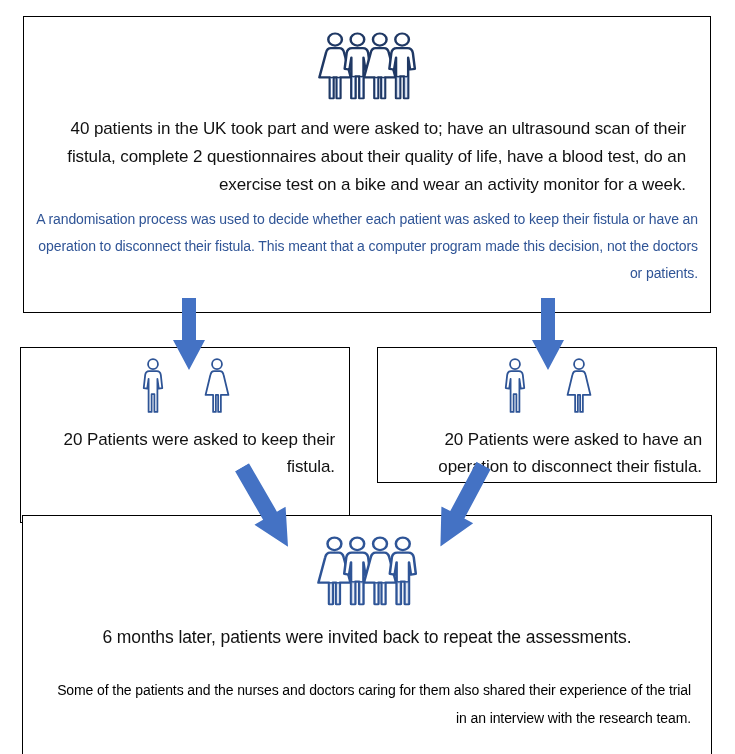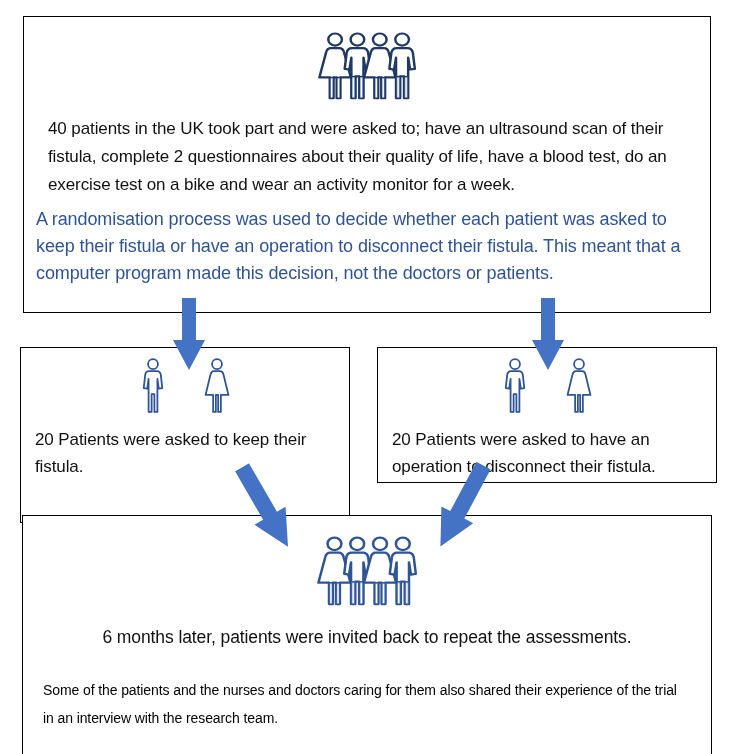--- a/index.html
+++ b/index.html
@@ -12,23 +12,23 @@
   .box-top    { left:23px;  top:16px;  width:688px; height:297px; }
   .box-left   { left:20px;  top:347px; width:330px; height:176px; }
   .box-right  { left:377px; top:347px; width:340px; height:136px; }
   .box-bottom { left:22px;  top:515px; width:690px; height:256px; }
 
   .pgroup   { margin-top:15px; color:#1F3864; }
   .pgroup-b { margin-top:20px; color:#2E5496; }
   .person   { color:#2E5496; }
   .icon-row { display:flex; gap:30px; margin-top:10px; align-items:flex-end; }
 
-  p { margin:0; text-align:left; letter-spacing:-0.1px; }
+  p { margin:0; text-align:right; letter-spacing:-0.1px; }
   .main-text { margin:13px 24px 0; font-size:17px; line-height:28px; color:#111111; }
-  .rand-text { margin:7px 12px 6px;  font-size:18px; line-height:27px; color:#2F5496; }
+  .rand-text { margin:7px 12px 6px;  font-size:14px; line-height:27px; color:#2F5496; }
   .mid-text  { margin:11px 14px 0; font-size:17px; line-height:27px; color:#111111; }
   .bot-text1 { margin:15px 20px 0; font-size:17.5px; line-height:28px; color:#111111; }
   .bot-text2 { margin:25px 20px 12px; font-size:14px; line-height:28px; color:#000000; max-width:660px; }
 
   .arrow { position:absolute; z-index:5; }
   .arr-dl { left:173px; top:298px; }
   .arr-dr { left:532px; top:298px; }
   .diag-l { left:247px; top:461px; transform:rotate(-30deg); }
   .diag-r { left:444px; top:460px; transform:rotate(28deg); }
 </style>

